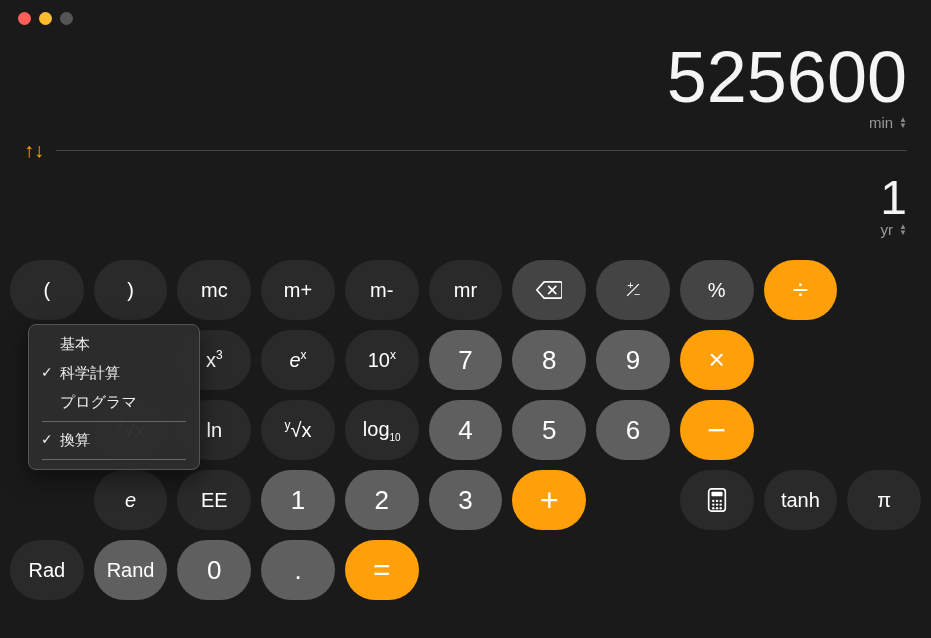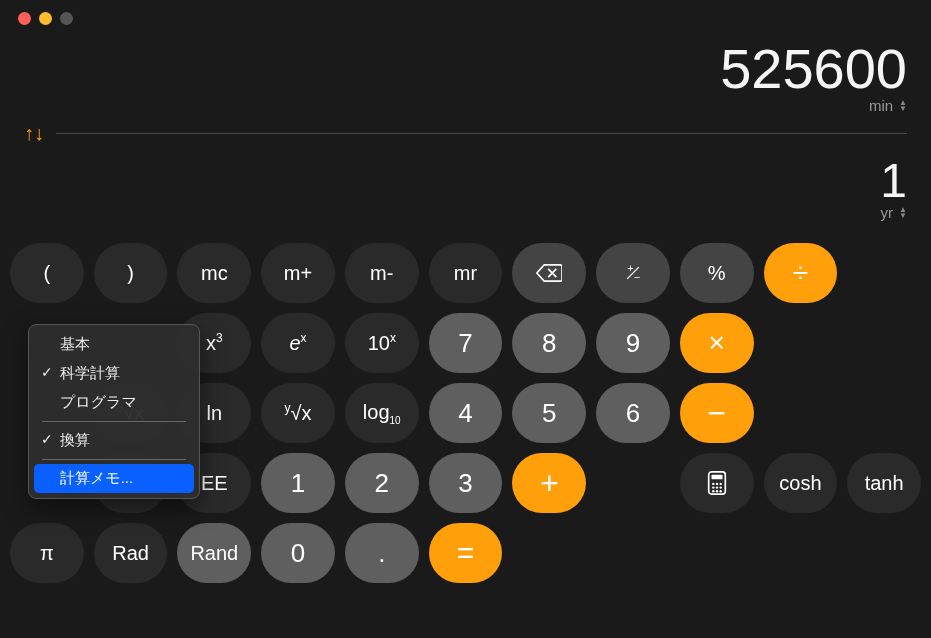--- a/index.html
+++ b/index.html
@@ -28,21 +28,21 @@
     .display-area {
       padding: 0 24px 4px 24px;
     }
     .display-row {
       display: flex;
       justify-content: flex-end;
       align-items: baseline;
     }
     .display-primary {
       color: #f5f5f5;
-      font-size: 56px;
+      font-size: 72px;
       font-weight: 300;
       text-align: right;
     }
     .unit-row {
       display: flex;
       justify-content: flex-end;
       align-items: center;
       gap: 6px;
       margin-top: -4px;
       margin-bottom: 8px;
@@ -256,21 +256,20 @@
         <circle cx="10" cy="14" r="1.3" fill="#fff"></circle>
         <circle cx="14" cy="14" r="1.3" fill="#fff"></circle>
       <circle cx="6" cy="18" r="1.3" fill="#fff"></circle>
         <circle cx="10" cy="18" r="1.3" fill="#fff"></circle>
         <circle cx="14" cy="18" r="1.3" fill="#fff"></circle>
       <circle cx="6" cy="22" r="1.3" fill="#fff"></circle>
         <circle cx="10" cy="22" r="1.3" fill="#fff"></circle>
         <circle cx="14" cy="22" r="1.3" fill="#fff"></circle>
     </svg>
   </div>
-  <div class="key key-dark">cosh</div>
   <div class="key key-dark">tanh</div>
   <div class="key key-dark">π</div>
   <div class="key key-dark">Rad</div>
   <div class="key key-light">Rand</div>
   <div class="key key-light" style="font-size:26px">0</div>
   <div class="key key-light" style="font-size:26px">.</div>
   <div class="key key-orange" style="font-size:30px">=</div>
   <div style="visibility:hidden"></div>
 </div>
 
@@ -284,16 +283,13 @@
   </div>
   <div class="menu-item">
     <span>プログラマ</span>
   </div>
   <div class="menu-sep"></div>
   <div class="menu-item">
     <span class="menu-check">✓</span>
     <span>換算</span>
   </div>
   <div class="menu-sep"></div>
-  <div class="menu-item highlighted">
-    <span>計算メモ...</span>
-  </div>
 </div>
 
 </body></html>

